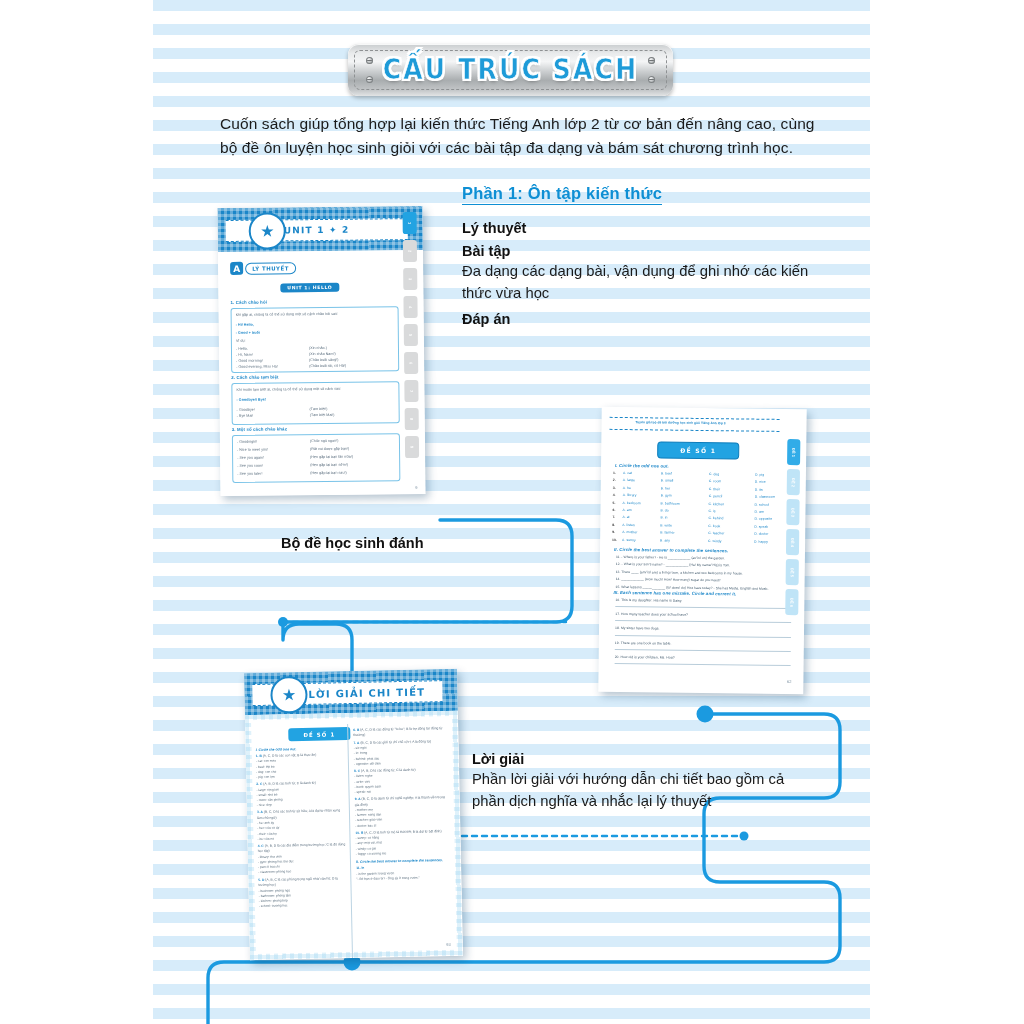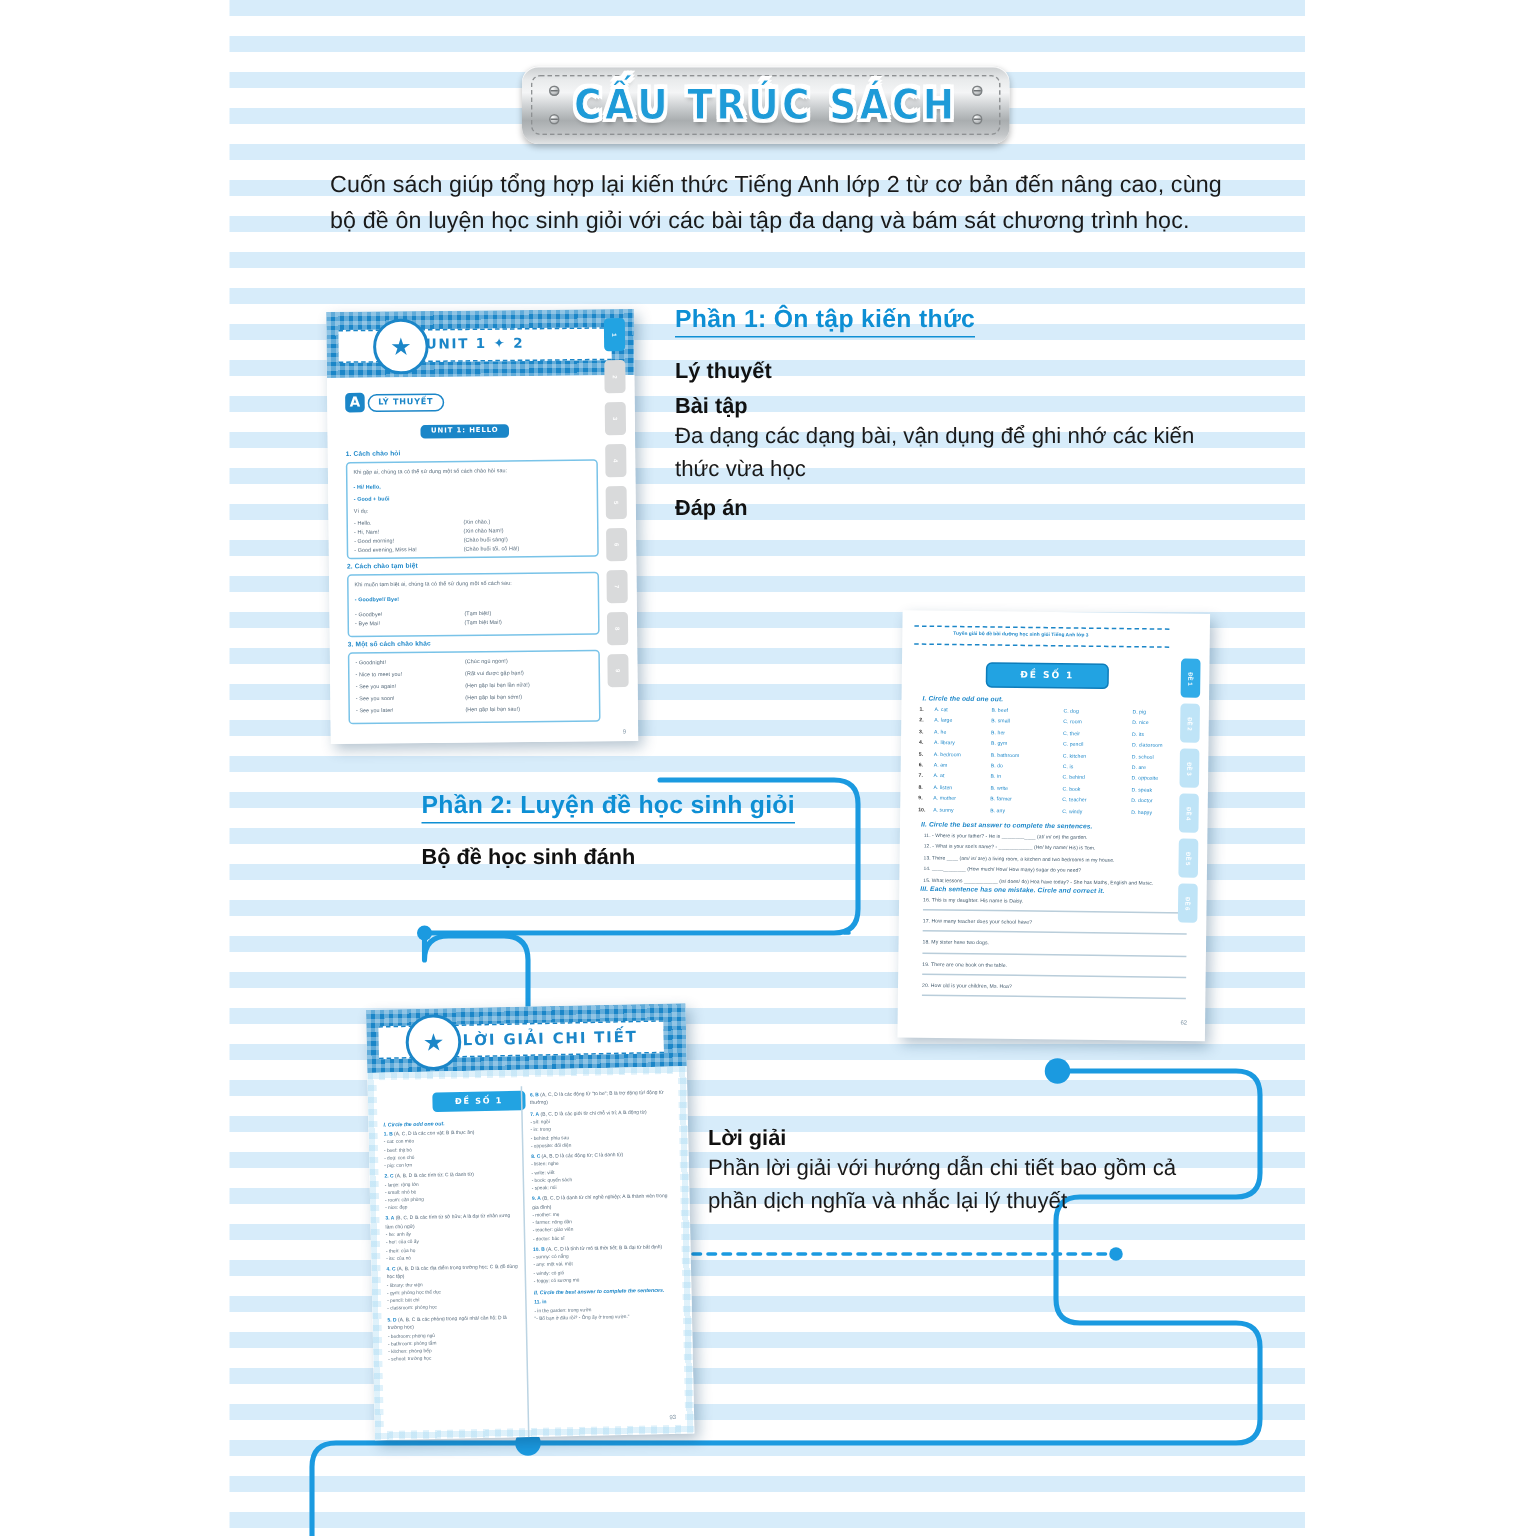--- a/index.html
+++ b/index.html
@@ -63,21 +63,21 @@
 
   
   .sec-title{
     font-size:16.5px;font-weight:bold;color:#0e8fd4;
     border-bottom:1.6px solid #0e8fd4;display:inline-block;
     padding-bottom:1px;margin-bottom:8px;letter-spacing:.2px;
   }
   .sub-h{font-size:14.5px;font-weight:bold;color:#111;margin:7px 0 1px;}
   .sub-p{font-size:14.8px;line-height:22px;color:#1a1a1a;}
 
-  #sec1{left:450px;top:184px;width:362px;margin-top:20px;}
+  #sec1{left:462px;top:184px;width:362px;}
   #sec2{left:281px;top:528px;width:300px;}
   #sec3{left:472px;top:744px;width:340px;}
 
   
   .page{
     position:absolute;z-index:4;background:#ffffff;
     box-shadow:3px 4px 9px rgba(10,60,100,.30);
     overflow:hidden;
   }
   .chk-head{
@@ -219,21 +219,20 @@
 
 <div class="layer" id="sec1">
   <div class="sec-title">Phần 1: Ôn tập kiến thức</div>
   <div class="sub-h">Lý thuyết</div>
   <div class="sub-h">Bài tập</div>
   <div class="sub-p">Đa dạng các dạng bài, vận dụng để ghi nhớ các kiến thức vừa học</div>
   <div class="sub-h">Đáp án</div>
 </div>
 
 <div class="layer" id="sec2">
-  <div class="sec-title">Phần 2: Luyện đề học sinh giỏi</div>
   <div class="sub-h">Bộ đề học sinh đánh</div>
 </div>
 
 <div class="layer" id="sec3">
   <div class="sub-h">Lời giải</div>
   <div class="sub-p">Phần lời giải với hướng dẫn chi tiết bao gồm cả phần dịch nghĩa và nhắc lại lý thuyết</div>
 </div>
 
 <div class="page" id="page1">
   <div class="head">

